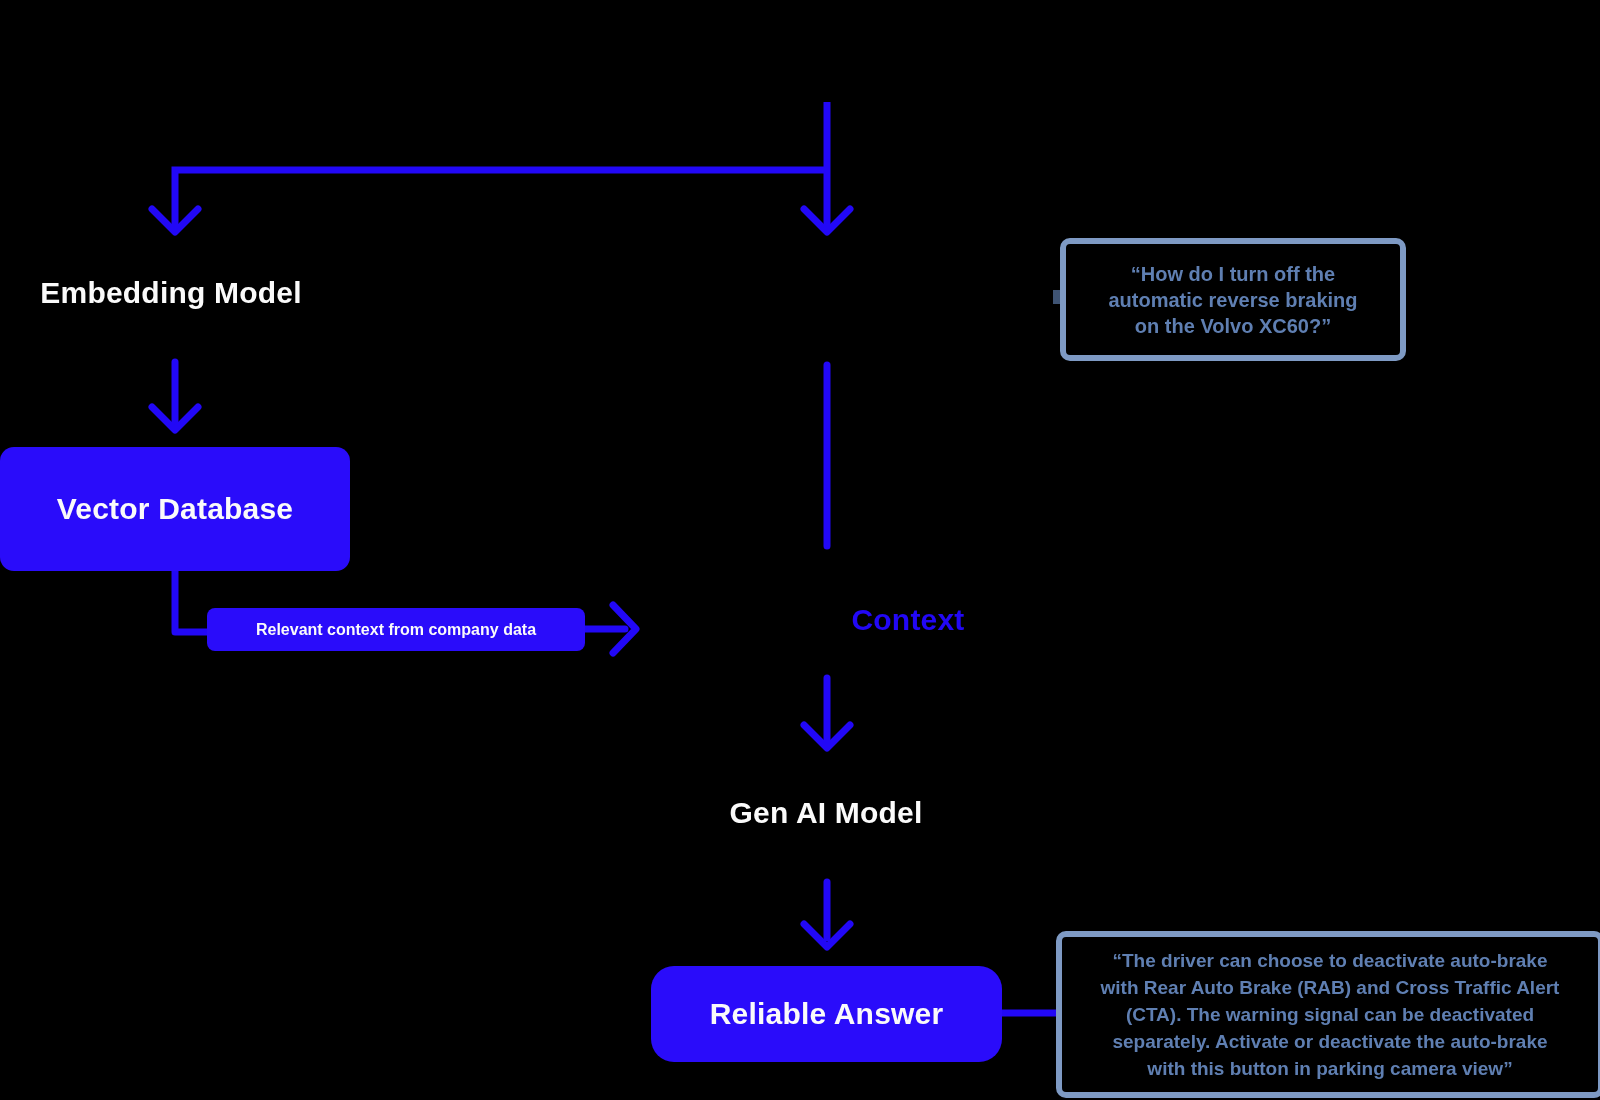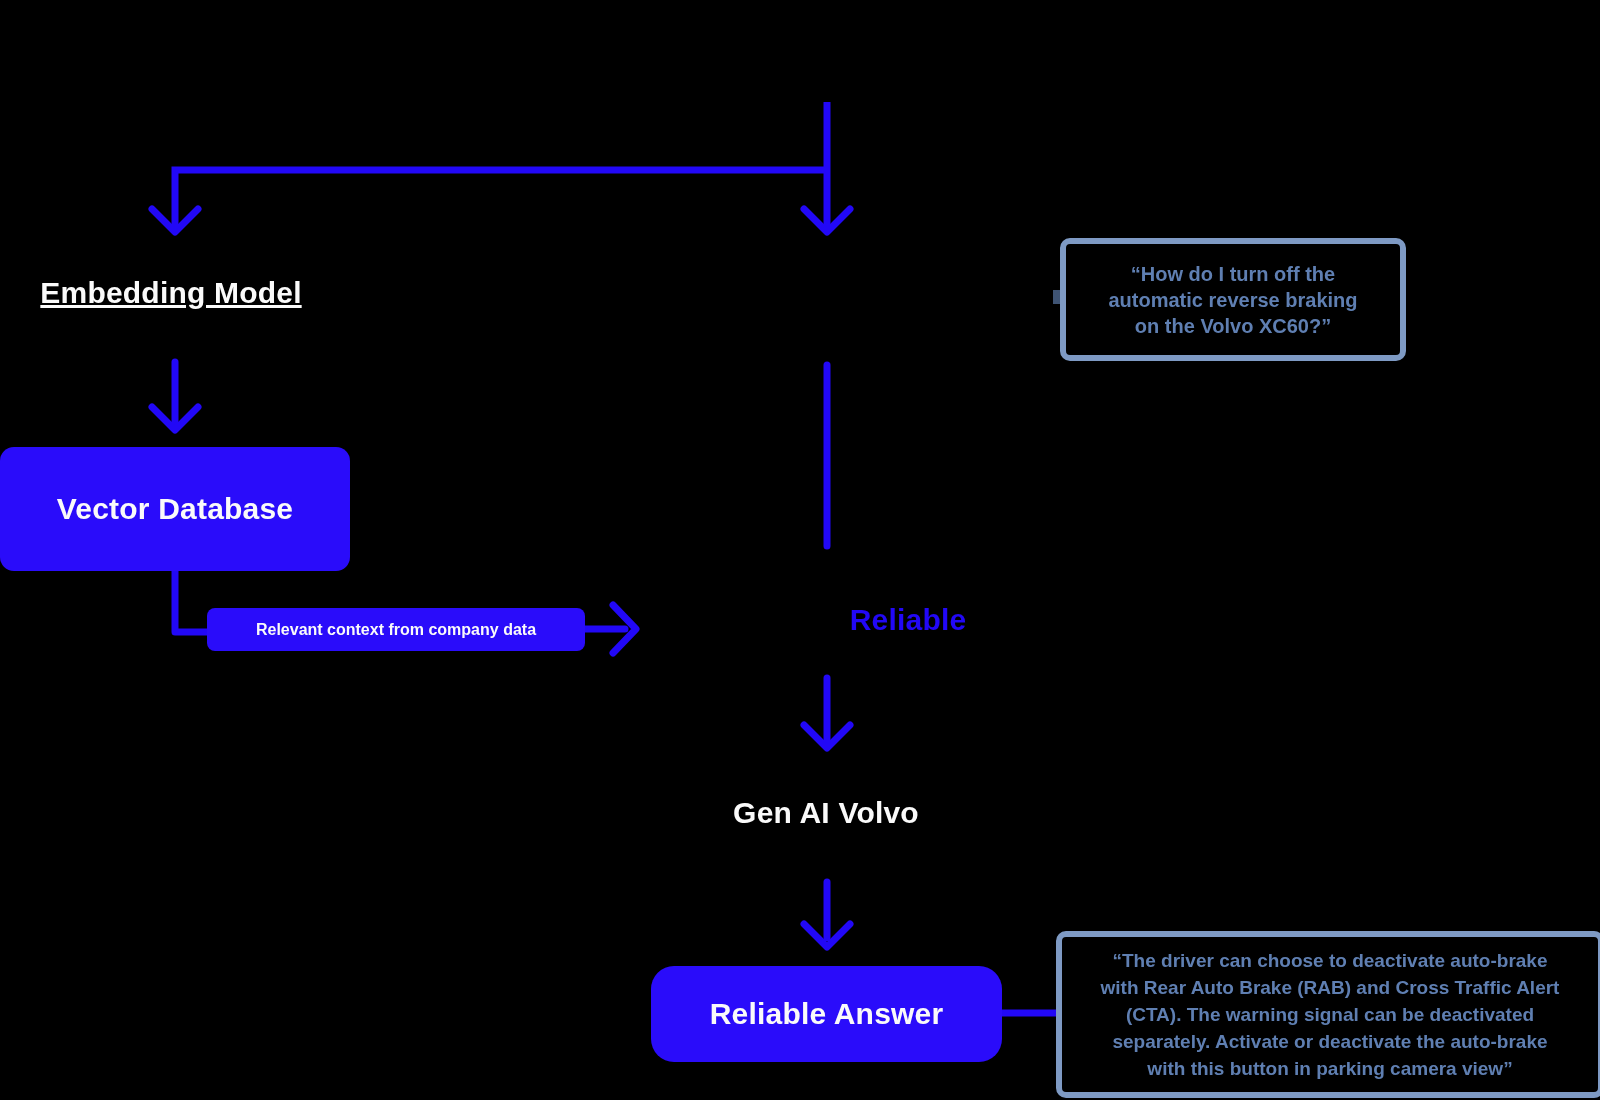--- a/index.html
+++ b/index.html
@@ -99,25 +99,25 @@
 
     <path class="rounded" d="M827 678 L827 740"></path>
     <path class="rounded" d="M804 725 L827 748 L850 725"></path>
 
     <path class="rounded" d="M827 882 L827 938"></path>
     <path class="rounded" d="M804 924 L827 947 L850 924"></path>
 
     <path d="M1002 1013 L1060 1013"></path>
   </svg>
 
-  <div class="flow-label" style="left:171px; top:293px;text-decoration:underline;">Embedding Model</div>
+  <div class="flow-label" style="left:171px; top:293px;">Embedding Model</div>
 
-  <div class="flow-label blue" style="left:908px; top:620px;">Reliable</div>
+  <div class="flow-label blue" style="left:908px; top:620px;">Context</div>
 
-  <div class="flow-label" style="left:826px; top:813px;">Gen AI Volvo</div>
+  <div class="flow-label" style="left:826px; top:813px;">Gen AI Model</div>
 
   <div class="node-box large" style="left:0px; top:447px; width:350px; height:124px; border-radius:14px;">
     <span>Vector Database</span>
   </div>
 
   <div class="node-box small" style="left:207px; top:608px; width:378px; height:43px; border-radius:8px;">
     <span>Relevant context from company data</span>
   </div>
 
   <div class="node-box large" style="left:651px; top:966px; width:351px; height:96px; border-radius:23px;">

